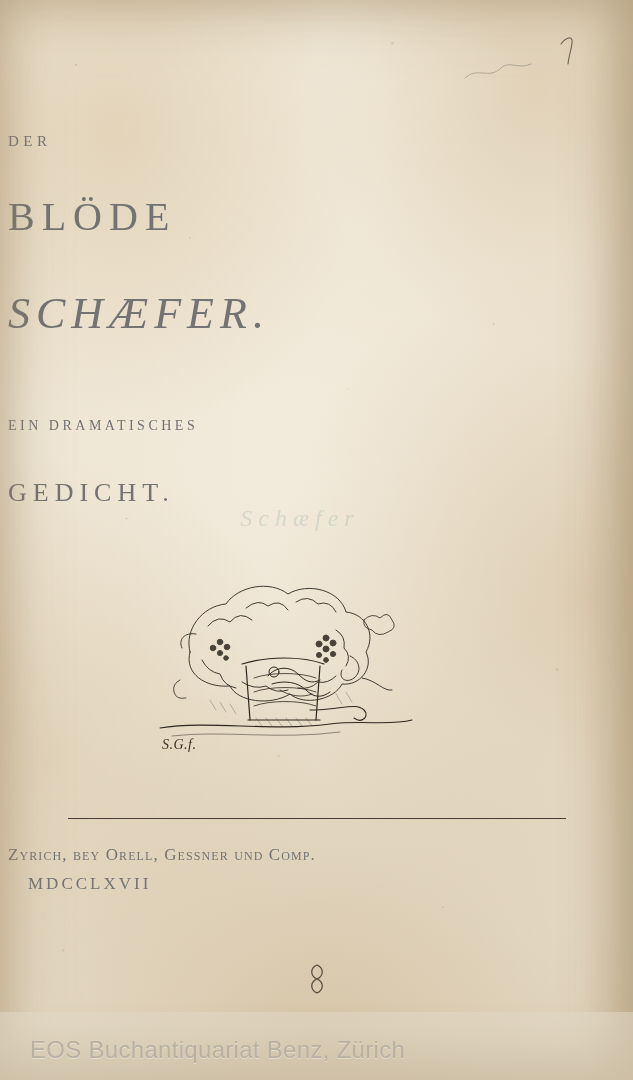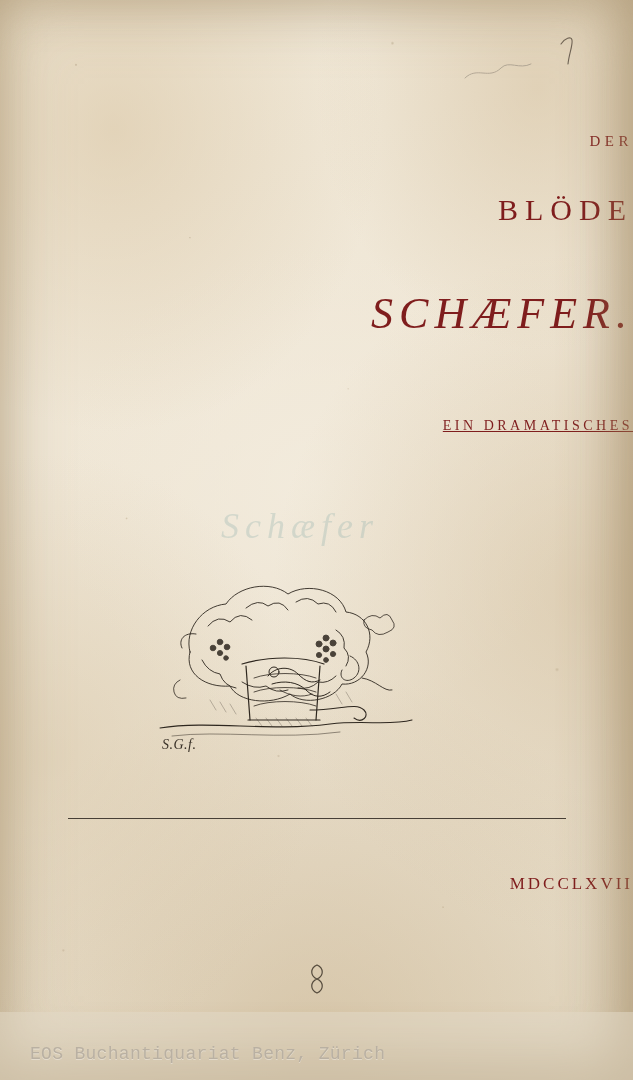--- a/index.html
+++ b/index.html
@@ -47,55 +47,53 @@
   #edge-shade {
     position: absolute;
     inset: 0;
     box-shadow: inset 0 0 70px rgba(160,135,95,0.45),
                 inset -22px 0 50px rgba(150,124,84,0.30),
                 inset 0 -26px 46px rgba(150,124,84,0.28);
     pointer-events: none;
   }
 
   .ink {
-    color: #7f1d1d;
-    text-align: right;
+    color: #737373;
+    text-align: left;
     position: absolute;
     left: 8px;
     right: 0;
   }
 
   
   #line-der {
     top: 133px;
     font-size: 15px;
     letter-spacing: 4.5px;
     font-variant: small-caps;
     text-transform: uppercase;
   }
   #line-bloede {
     top: 193px;
-    font-size: 30px;
+    font-size: 40px;
     letter-spacing: 7px;
     text-transform: uppercase;
-    margin-left: 24px;
   }
   #line-schaefer {
     top: 288px;
     font-size: 44px;
     letter-spacing: 6px;
     font-style: italic;
     text-transform: uppercase;
   }
   #line-subtitle {
     top: 418px;
     font-size: 14px;
     letter-spacing: 3.5px;
     text-transform: uppercase;
-    text-decoration: underline;
   }
   #line-gedicht {
     top: 478px;
     font-size: 26px;
     letter-spacing: 6px;
     text-transform: uppercase;
   }
 
   
   #vignette {
@@ -173,42 +171,42 @@
 
   
   #stamp-ghost {
     position: absolute;
     left: 170px;
     top: 505px;
     width: 260px;
     height: 60px;
     color: #8fb0ac;
     opacity: 0.30;
-    font-size: 36px;
+    font-size: 24px;
     letter-spacing: 6px;
     text-align: center;
     font-style: italic;
     pointer-events: none;
   }
 
   
   #watermark-band {
     position: absolute;
     left: 0;
     right: 0;
     bottom: 0;
     height: 68px;
     background: rgba(226,216,199,0.55);
   }
   #watermark-text {
     position: absolute;
     left: 30px;
     bottom: 16px;
-    font-family: Liberation Mono, monospace;
-    font-size: 18px;
+    font-family: Liberation Sans, sans-serif;
+    font-size: 24px;
     color: #b9b0a2;
     letter-spacing: 0.3px;
     text-shadow: 0 1px 0 rgba(255,255,255,0.35);
   }
 </style>
 </head>
 <body>
 
 <div id="page">
 
@@ -225,20 +223,21 @@
   <div id="pencil-scribble">
     <svg viewBox="0 0 70 24" width="70" height="24" aria-hidden="true">
       <path d="M2 18 C14 6, 26 20, 38 8 C46 0, 56 10, 68 4" fill="none" stroke="currentColor" stroke-width="1" stroke-linecap="round"></path>
     </svg>
   </div>
 
   <div class="ink" id="line-der">Der</div>
   <div class="ink" id="line-bloede">Blöde</div>
   <div class="ink" id="line-schaefer">Schæfer.</div>
   <div class="ink" id="line-subtitle">Ein dramatisches</div>
+  <div class="ink" id="line-gedicht">Gedicht.</div>
 
   <div id="vignette">
     <svg viewBox="0 0 270 195" width="270" height="195" aria-hidden="true">
       <g stroke="#2e271f" fill="none" stroke-width="0.9" stroke-linecap="round">
 
         <path d="M10 168 C60 160, 120 172, 180 164 C214 160, 240 166, 262 160" stroke-width="1.1"></path>
         <path d="M22 176 C70 170, 130 180, 190 172" stroke-width="0.7" opacity="0.7"></path>
 
         <path d="M40 92 C34 70, 52 46, 76 44 C88 26, 120 20, 138 34 C158 22, 190 30, 196 52 C216 54, 226 74, 216 92 C224 108, 210 126, 192 124 C184 140, 154 146, 140 134 C120 146, 88 142, 80 126 C56 128, 34 114, 40 92 Z"></path>
 
@@ -291,20 +290,21 @@
 
         <path d="M214 60 q8 -8 16 -2 q8 -8 12 2 q6 8 -4 12 q-10 6 -16 -2 q-10 -2 -8 -10 Z" stroke-width="0.8"></path>
         <path d="M30 120 q-8 4 -6 12 q2 8 12 6" stroke-width="0.8"></path>
       </g>
     </svg>
     <div id="vignette-sig">S.G.f.</div>
   </div>
 
   <div id="rule"></div>
 
+  <div class="ink" id="imprint-line">Zyrich, bey Orell, Gessner und Comp.</div>
   <div class="ink" id="imprint-year">MDCCLXVII</div>
 
   <div id="ornament">
     <svg viewBox="0 0 26 34" width="26" height="34" aria-hidden="true">
       <path d="M13 3 C6 6, 6 14, 13 17 C20 20, 20 28, 13 31 C6 28, 6 20, 13 17 C20 14, 20 6, 13 3 Z" fill="none" stroke="currentColor" stroke-width="1.2"></path>
     </svg>
   </div>
 
   <div id="edge-shade"></div>
 

